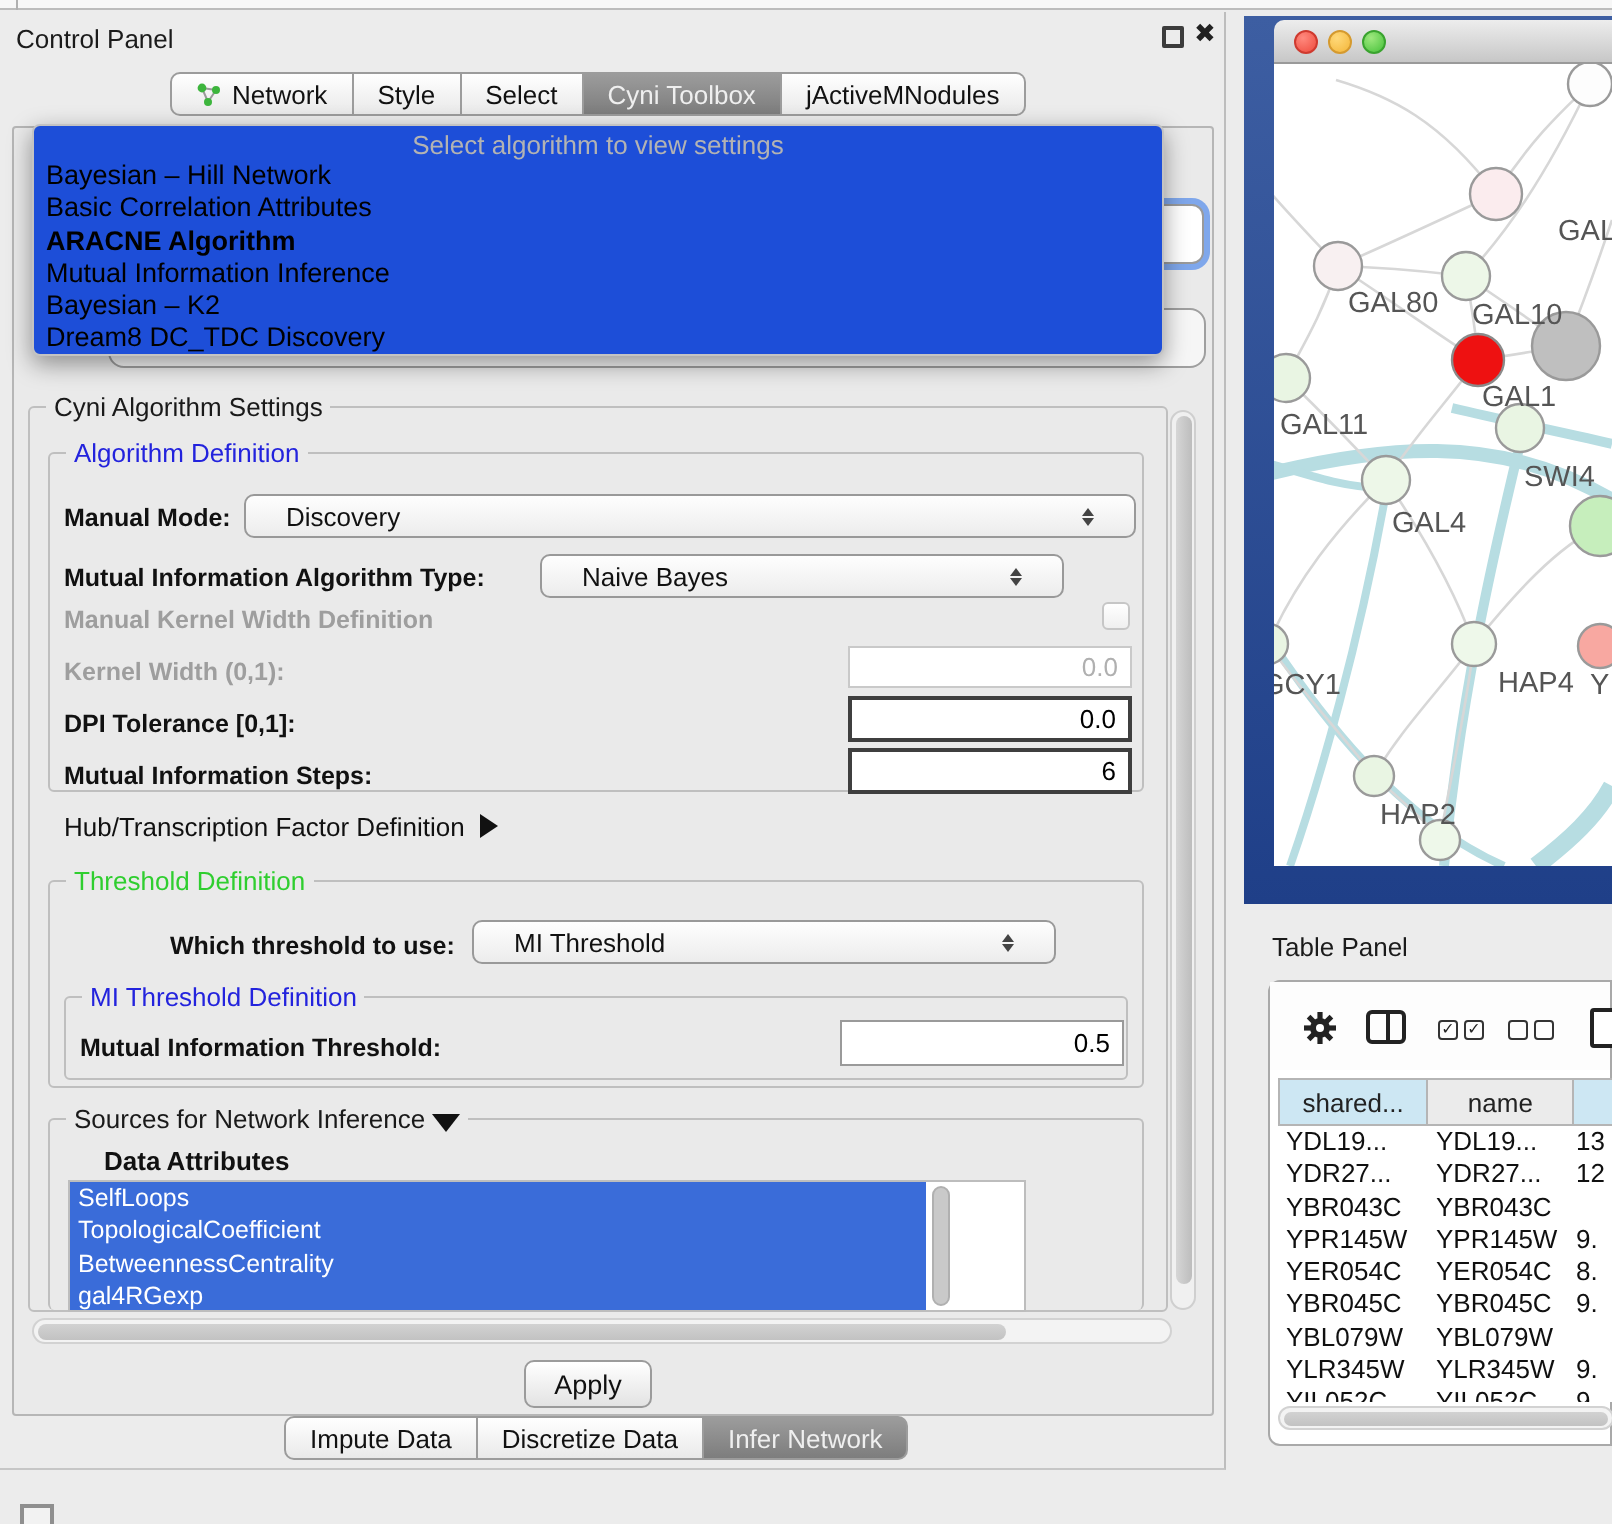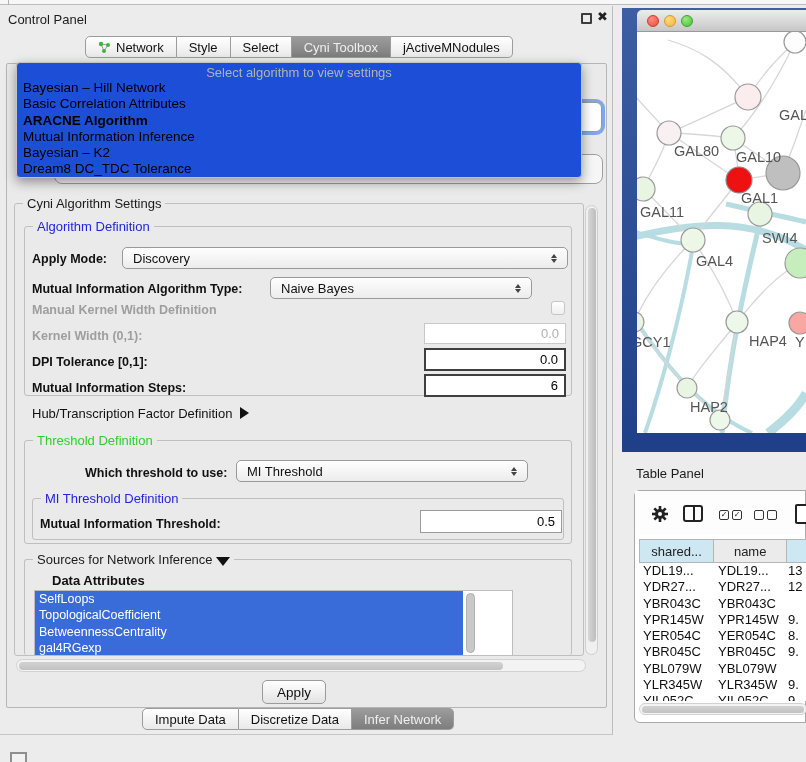--- a/index.html
+++ b/index.html
@@ -51,21 +51,21 @@
   .group-title { position:absolute; top:-8px; left:8px; background:#eaeaea; padding:0 4px; font-size:13px; line-height:15px; white-space:nowrap; }
   .t-black { color:#1a1a1a; }
   .t-blue  { color:#2323dd; }
   .t-green { color:#2fce2f; }
 
   .lbl { position:absolute; font-size:12.5px; font-weight:bold; color:#111; white-space:nowrap; }
   .lbl.dis { color:#9e9e9e; }
   .plain { font-weight:normal; font-size:13px; }
 
   .combo { position:absolute; background:linear-gradient(#fefefe,#ececec); border:1px solid #999;
-    border-radius:5px; font-size:13px; color:#111; display:flex; align-items:center; padding:0 10px; }
+    border-radius:5px; font-size:13px; color:#111; display:flex; align-items:center; padding:0 20px; }
   .combo .spin { margin-left:auto; display:flex; flex-direction:column; align-items:center; gap:1px; }
   .spin i { width:0; height:0; border-left:3.5px solid transparent; border-right:3.5px solid transparent; display:block; }
   .spin .up { border-bottom:4px solid #444; }
   .spin .dn { border-top:4px solid #444; }
 
   .field { position:absolute; background:#fff; border:1px solid #9a9a9a; font-size:13px; color:#000;
     text-align:right; padding:0 6px; display:flex; align-items:center; justify-content:flex-end; }
   .field.strong { border:2px solid #3f3f3f; }
   .field.dis { border:1px solid #c9c9c9; color:#b0b0b0; }
 
@@ -167,33 +167,33 @@
     </div>
 
     <div id="algo-popup" class="abs">
       <div id="algo-hint">Select algorithm to view settings</div>
       <div id="algo-items">
           <div class="algo-item">Bayesian – Hill Network</div>
           <div class="algo-item">Basic Correlation Attributes</div>
           <div class="algo-item sel">ARACNE Algorithm</div>
           <div class="algo-item">Mutual Information Inference</div>
           <div class="algo-item">Bayesian – K2</div>
-          <div class="algo-item">Dream8 DC_TDC Tolerance</div>
+          <div class="algo-item">Dream8 DC_TDC Discovery</div>
         </div>
     </div>
 
     <div class="group" style="left:14px; top:197px; width:570px; height:453px;">
       <span class="group-title t-black">Cyni Algorithm Settings</span>
     </div>
 
     <div class="group" style="left:24px; top:220px; width:548px; height:170px;">
       <span class="group-title t-blue">Algorithm Definition</span>
     </div>
 
-    <div class="lbl" style="left:32px; top:246px;">Apply Mode:</div>
+    <div class="lbl" style="left:32px; top:246px;">Manual Mode:</div>
     <div class="combo" style="left:122px; top:241px; width:446px; height:22px;">
       <span>Discovery</span>
       <span class="spin">
           <i class="up"></i>
           <i class="dn"></i>
         </span>
     </div>
 
     <div class="lbl" style="left:32px; top:276px;">Mutual Information Algorithm Type:</div>
     <div class="combo" style="left:270px; top:271px; width:262px; height:22px;">

